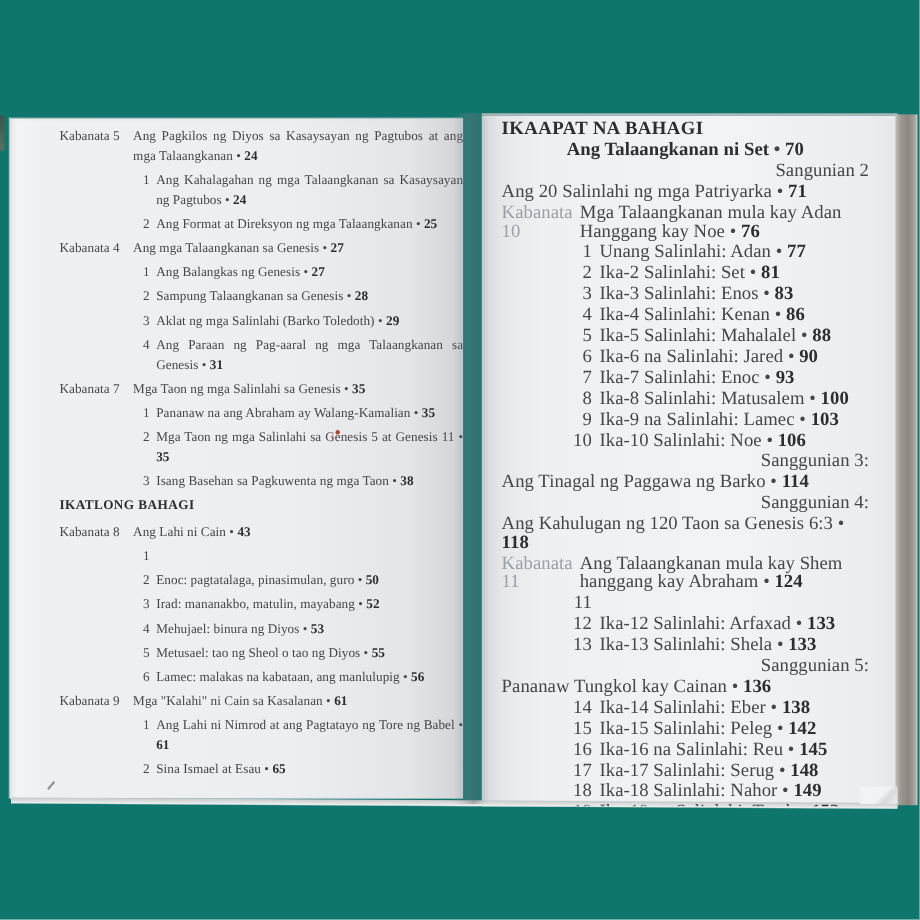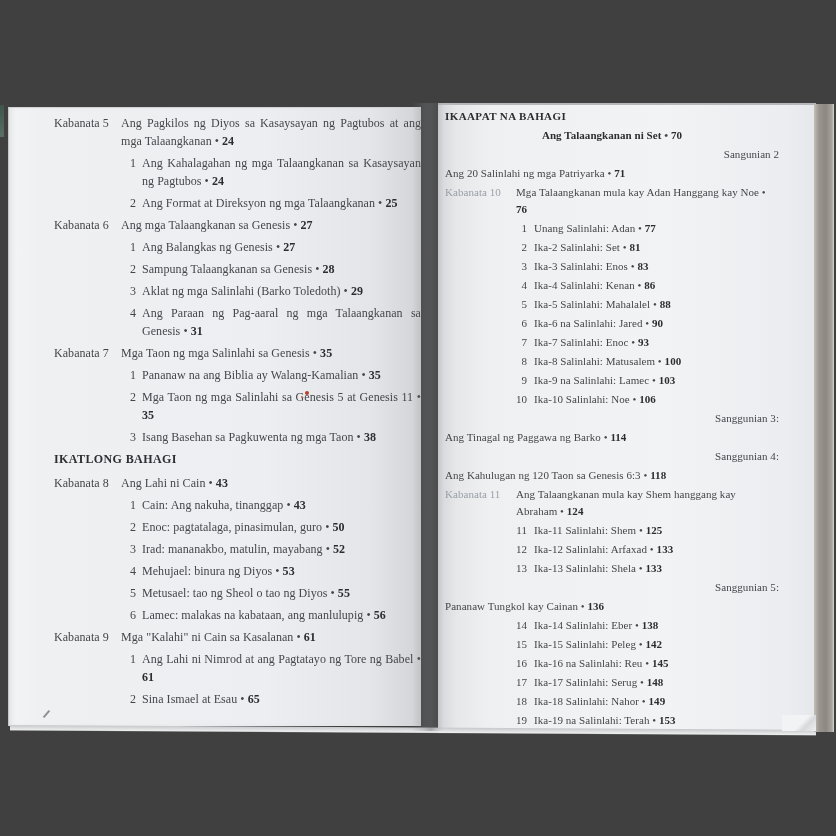--- a/index.html
+++ b/index.html
@@ -1,21 +1,21 @@
 <!DOCTYPE html>
 <html><head>
 <meta charset="utf-8">
 <style>
   html,body{margin:0;padding:0;}
   body{
     width:836px;height:836px;background:#ffffff;overflow:hidden;
     font-family:"Liberation Serif","DejaVu Serif",serif;
     -webkit-font-smoothing:antialiased;
   }
-  .photo{position:relative;width:836px;height:836px;background:#404040;}
+  .photo{position:relative;width:836px;height:836px;background:#0f766e;}
 
   .book{position:absolute;left:8px;top:103px;width:826px;height:630px;}
 
   .page{position:absolute;overflow:hidden;}
   .page-left{
     left:0;top:4px;width:412px;height:618px;
     border-top:1px solid #d2d3d6;border-left:1px solid #c6c7ca;
     background:linear-gradient(to right,#f3f4f6 0%,#eff0f2 8%,#edeef1 62%,#e4e5e8 88%,#d2d3d6 100%);
     box-shadow:inset 4px 0 6px -3px #d8d9db;
   }
@@ -38,21 +38,21 @@
     background:linear-gradient(to right,#c2bfb9 0%,#9b978f 25%,#8b8781 60%,#aaa69f 90%,#d9d7d2 100%);
   }
   .book-bottom-shadow{
     position:absolute;left:2px;top:622px;width:806px;height:6px;z-index:1;
     background:linear-gradient(to bottom,#c7c8cb,#eceded 80%,rgba(255,255,255,0));
     transform:rotate(0.35deg);transform-origin:left center;
   }
 
   .content{position:absolute;z-index:2;color:#45464a;}
   .content-left{left:45px;top:6px;width:367px;font-size:12px;line-height:18px;letter-spacing:.05px;}
-  .content-right{left:7px;top:3px;width:334px;font-size:11px;line-height:17px;letter-spacing:.05px;}
+  .content-right{left:18px;top:3px;width:334px;font-size:17px;line-height:17px;letter-spacing:.05px;}
 
   .row{display:flex;align-items:flex-start;}
   .content-left .row{margin-bottom:4px;}
   .content-right .row{margin-bottom:2px;}
 
   .label{flex:none;}
   .content-left .label{width:67px;}
   .content-right .label{width:71px;}
 
   .t-sub{box-sizing:border-box;}
@@ -105,21 +105,21 @@
           </div>
           <div class="row t-sub">
             <span class="num">1</span>
             <span class="body"><span>Ang Kahalagahan ng mga Talaangkanan sa Kasaysayan ng Pagtubos</span><span class="sep"> • </span><b class="pg">24</b></span>
           </div>
           <div class="row t-sub">
             <span class="num">2</span>
             <span class="body"><span>Ang Format at Direksyon ng mga Talaangkanan</span><span class="sep"> • </span><b class="pg">25</b></span>
           </div>
           <div class="row t-chapter">
-            <span class="label">Kabanata 6</span>
+            <span class="label">Kabanata 4</span>
             <span class="body"><span>Ang mga Talaangkanan sa Genesis</span><span class="sep"> • </span><b class="pg">27</b></span>
           </div>
           <div class="row t-sub">
             <span class="num">1</span>
             <span class="body"><span>Ang Balangkas ng Genesis</span><span class="sep"> • </span><b class="pg">27</b></span>
           </div>
           <div class="row t-sub">
             <span class="num">2</span>
             <span class="body"><span>Sampung Talaangkanan sa Genesis</span><span class="sep"> • </span><b class="pg">28</b></span>
           </div>
@@ -130,40 +130,39 @@
           <div class="row t-sub">
             <span class="num">4</span>
             <span class="body"><span>Ang Paraan ng Pag-aaral ng mga Talaangkanan sa Genesis</span><span class="sep"> • </span><b class="pg">31</b></span>
           </div>
           <div class="row t-chapter">
             <span class="label">Kabanata 7</span>
             <span class="body"><span>Mga Taon ng mga Salinlahi sa Genesis</span><span class="sep"> • </span><b class="pg">35</b></span>
           </div>
           <div class="row t-sub">
             <span class="num">1</span>
-            <span class="body"><span>Pananaw na ang Biblia ay Walang-Kamalian</span><span class="sep"> • </span><b class="pg">35</b></span>
+            <span class="body"><span>Pananaw na ang Abraham ay Walang-Kamalian</span><span class="sep"> • </span><b class="pg">35</b></span>
           </div>
           <div class="row t-sub">
             <span class="num">2</span>
             <span class="body"><span>Mga Taon ng mga Salinlahi sa Genesis 5 at Genesis 11</span><span class="sep"> • </span><b class="pg">35</b></span>
           </div>
           <div class="row t-sub">
             <span class="num">3</span>
             <span class="body"><span>Isang Basehan sa Pagkuwenta ng mga Taon</span><span class="sep"> • </span><b class="pg">38</b></span>
           </div>
           <div class="row t-part">
             <span class="body"><span>IKATLONG BAHAGI</span></span>
           </div>
           <div class="row t-chapter">
             <span class="label">Kabanata 8</span>
             <span class="body"><span>Ang Lahi ni Cain</span><span class="sep"> • </span><b class="pg">43</b></span>
           </div>
           <div class="row t-sub">
             <span class="num">1</span>
-            <span class="body"><span>Cain: Ang nakuha, tinanggap</span><span class="sep"> • </span><b class="pg">43</b></span>
           </div>
           <div class="row t-sub">
             <span class="num">2</span>
             <span class="body"><span>Enoc: pagtatalaga, pinasimulan, guro</span><span class="sep"> • </span><b class="pg">50</b></span>
           </div>
           <div class="row t-sub">
             <span class="num">3</span>
             <span class="body"><span>Irad: mananakbo, matulin, mayabang</span><span class="sep"> • </span><b class="pg">52</b></span>
           </div>
           <div class="row t-sub">
@@ -262,21 +261,20 @@
           </div>
           <div class="row t-centerentry">
             <span class="body"><span>Ang Kahulugan ng 120 Taon sa Genesis 6:3</span><span class="sep"> • </span><b class="pg">118</b></span>
           </div>
           <div class="row t-chapter faded">
             <span class="label faded">Kabanata 11</span>
             <span class="body"><span>Ang Talaangkanan mula kay Shem hanggang kay Abraham</span><span class="sep"> • </span><b class="pg">124</b></span>
           </div>
           <div class="row t-sub">
             <span class="num">11</span>
-            <span class="body"><span>Ika-11 Salinlahi: Shem</span><span class="sep"> • </span><b class="pg">125</b></span>
           </div>
           <div class="row t-sub">
             <span class="num">12</span>
             <span class="body"><span>Ika-12 Salinlahi: Arfaxad</span><span class="sep"> • </span><b class="pg">133</b></span>
           </div>
           <div class="row t-sub">
             <span class="num">13</span>
             <span class="body"><span>Ika-13 Salinlahi: Shela</span><span class="sep"> • </span><b class="pg">133</b></span>
           </div>
           <div class="row t-center">

